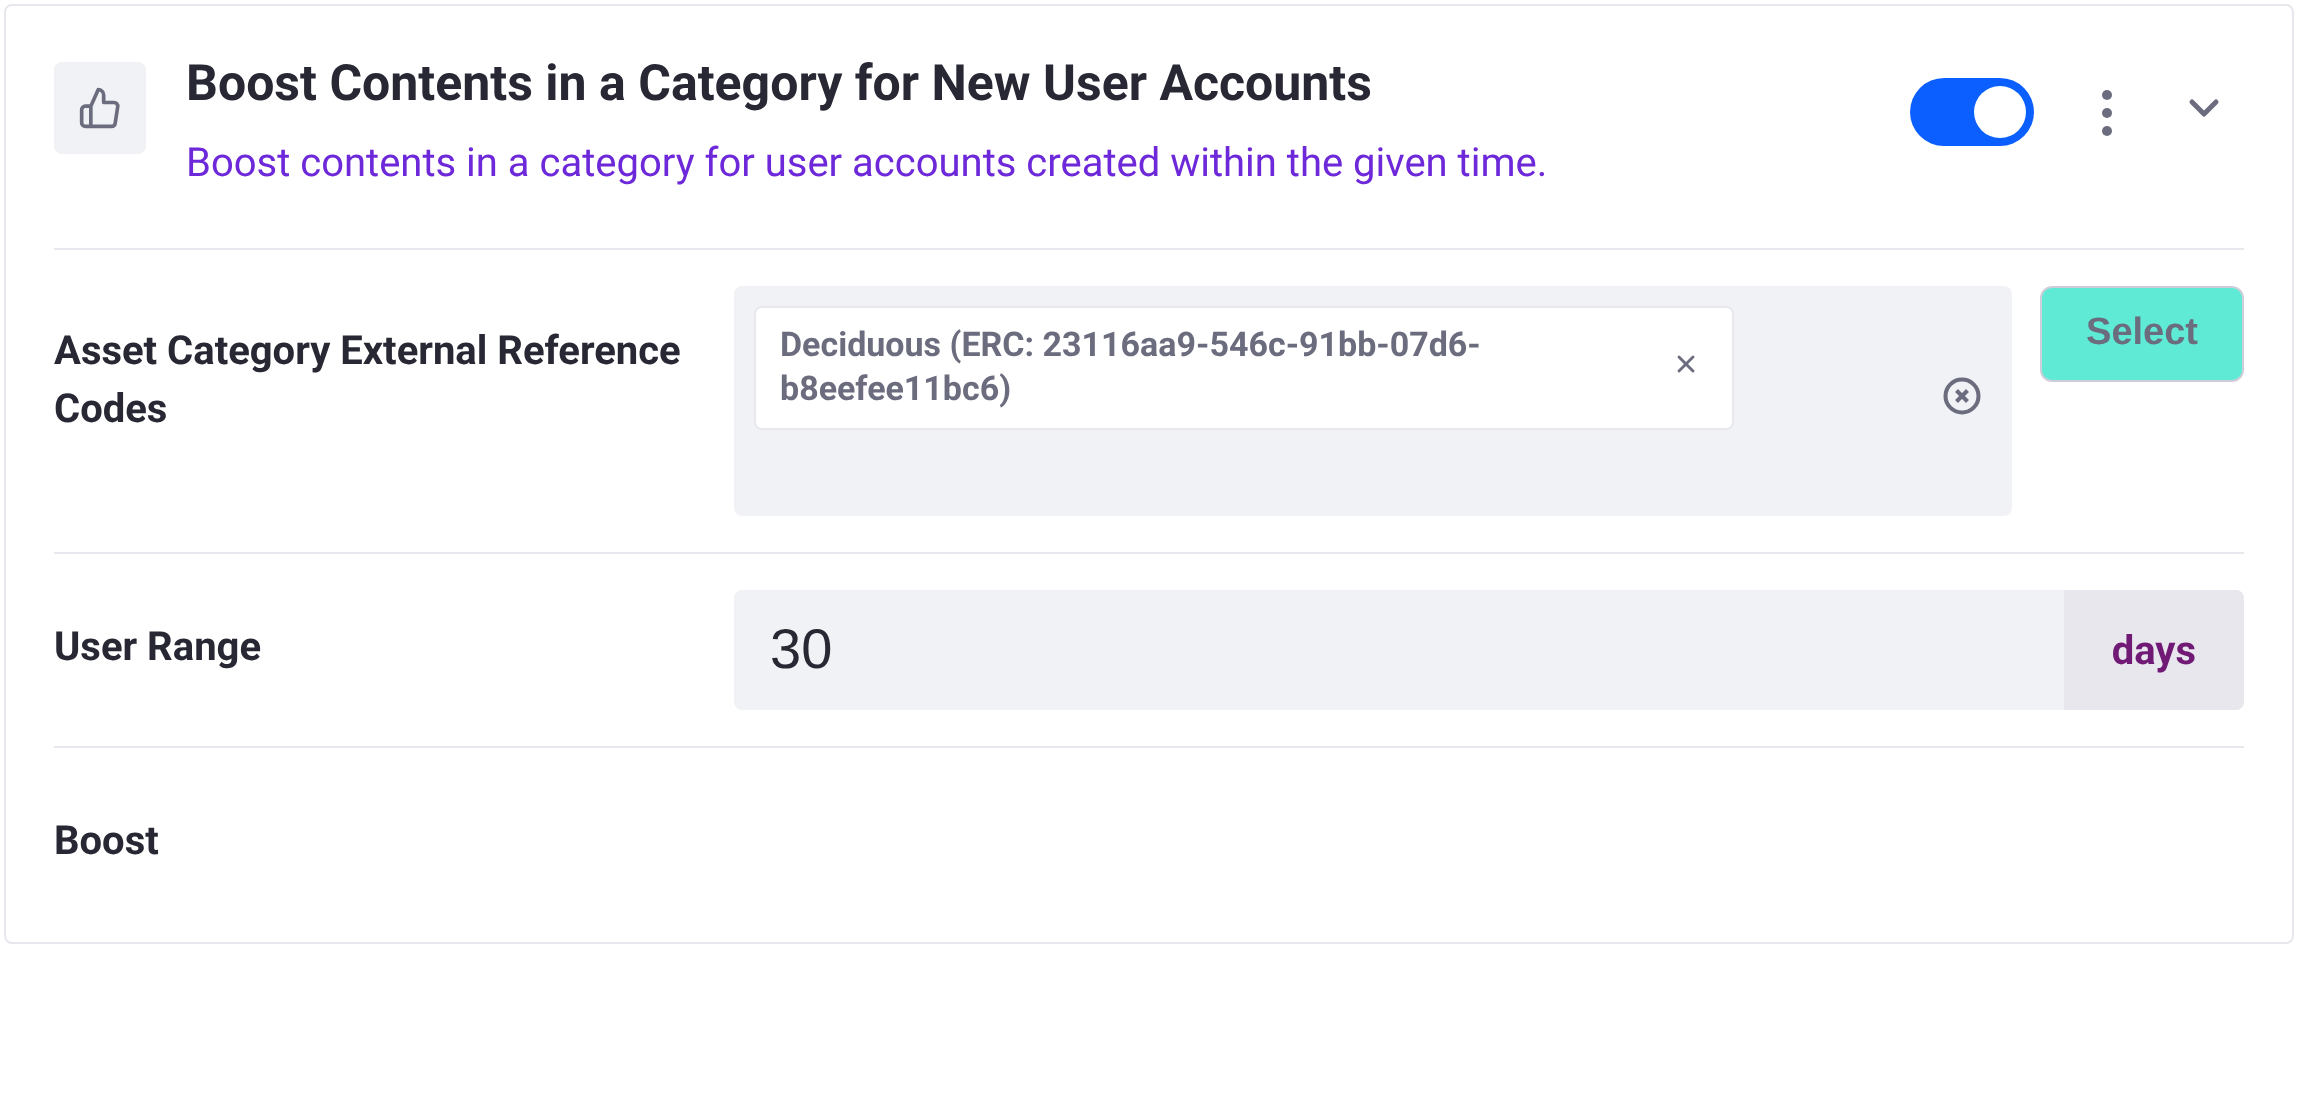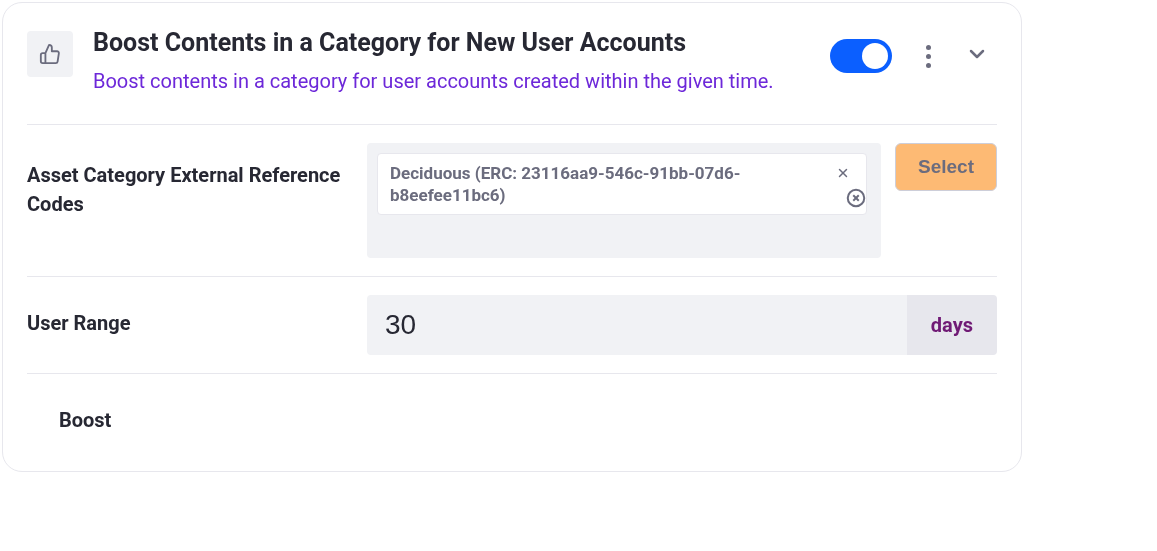--- a/index.html
+++ b/index.html
@@ -7,23 +7,23 @@
       margin: 0;
       padding: 0;
     }
     body {
       font-family: -apple-system, BlinkMacSystemFont, "Segoe UI", Roboto, "Helvetica Neue", Arial, sans-serif;
       background: #fff;
       padding: 2px;
     }
     .card {
       border: 1px solid #e7e7ed;
-      border-radius: 20px;
+      border-radius: 4px;
       padding: 24px 24px 36px 24px;
-      width: 1020px;
+      width: 1145px;
       background: #fff;
     }
     .header {
       display: flex;
       align-items: flex-start;
       gap: 20px;
     }
     .icon-box {
       width: 46px;
       height: 46px;
@@ -127,20 +127,21 @@
       border-radius: 4px;
       min-height: 115px;
       padding: 10px;
       position: relative;
       display: flex;
       align-items: flex-start;
       gap: 10px;
     }
     .tag {
       display: inline-flex;
+      align-items: center;
       background: #fff;
       border: 1px solid #e7e7ed;
       border-radius: 4px;
       padding: 8px 12px;
       font-size: 17px;
       font-weight: 700;
       color: #6b6c7e;
       max-width: 490px;
       gap: 12px;
       line-height: 1.3;
@@ -158,21 +159,21 @@
     }
     .clear-all {
       position: absolute;
       right: 14px;
       top: 50%;
       transform: translateY(-50%);
       cursor: pointer;
       color: #6b6c7e;
     }
     .select-btn {
-      background: #fdba74;
+      background: #5eead4;
       border: 1px solid #cdced9;
       border-radius: 6px;
       padding: 12px 22px;
       font-size: 19px;
       font-weight: 600;
       color: #6b6c7e;
       cursor: pointer;
     }
     .input-group {
       flex: 1;
@@ -269,15 +270,15 @@
     <div class="form-label" style="padding-top:14px;">User Range</div>
     <div class="form-control-area">
       <div class="input-group input-with-suffix">
         <input type="text" class="text-input" value="30" style="">
         <div class="input-suffix">days</div>
       </div>
     </div>
   </div>
 
   <div class="form-row">
-    <div class="form-label" style="padding-top:14px;margin-left:32px;">Boost</div>
+    <div class="form-label" style="padding-top:14px;">Boost</div>
   </div>
 </div>
 
 </body></html>

